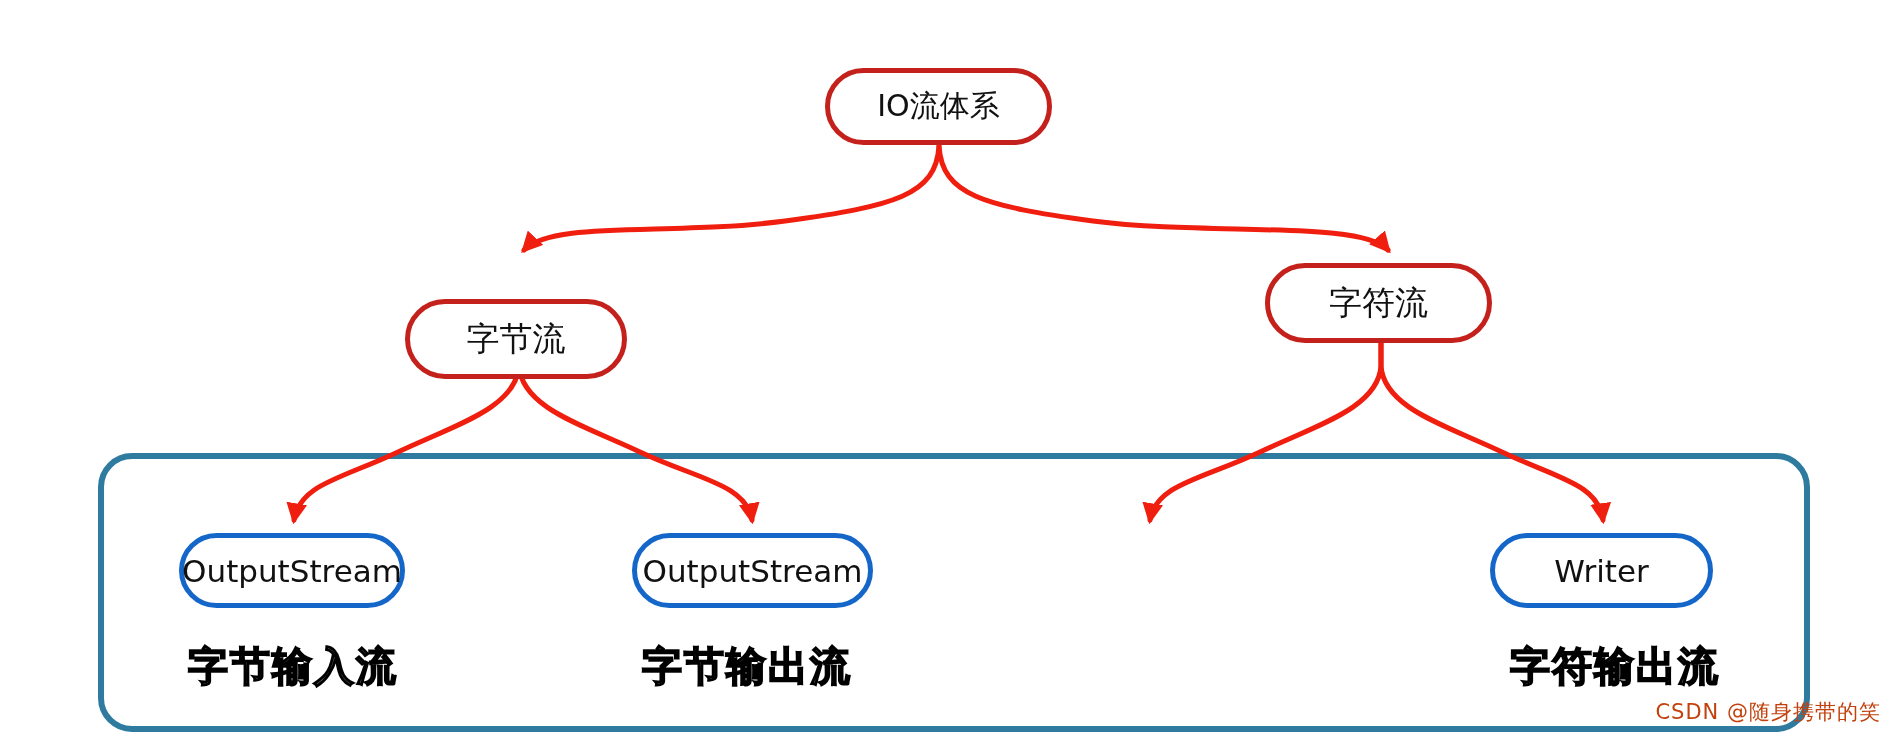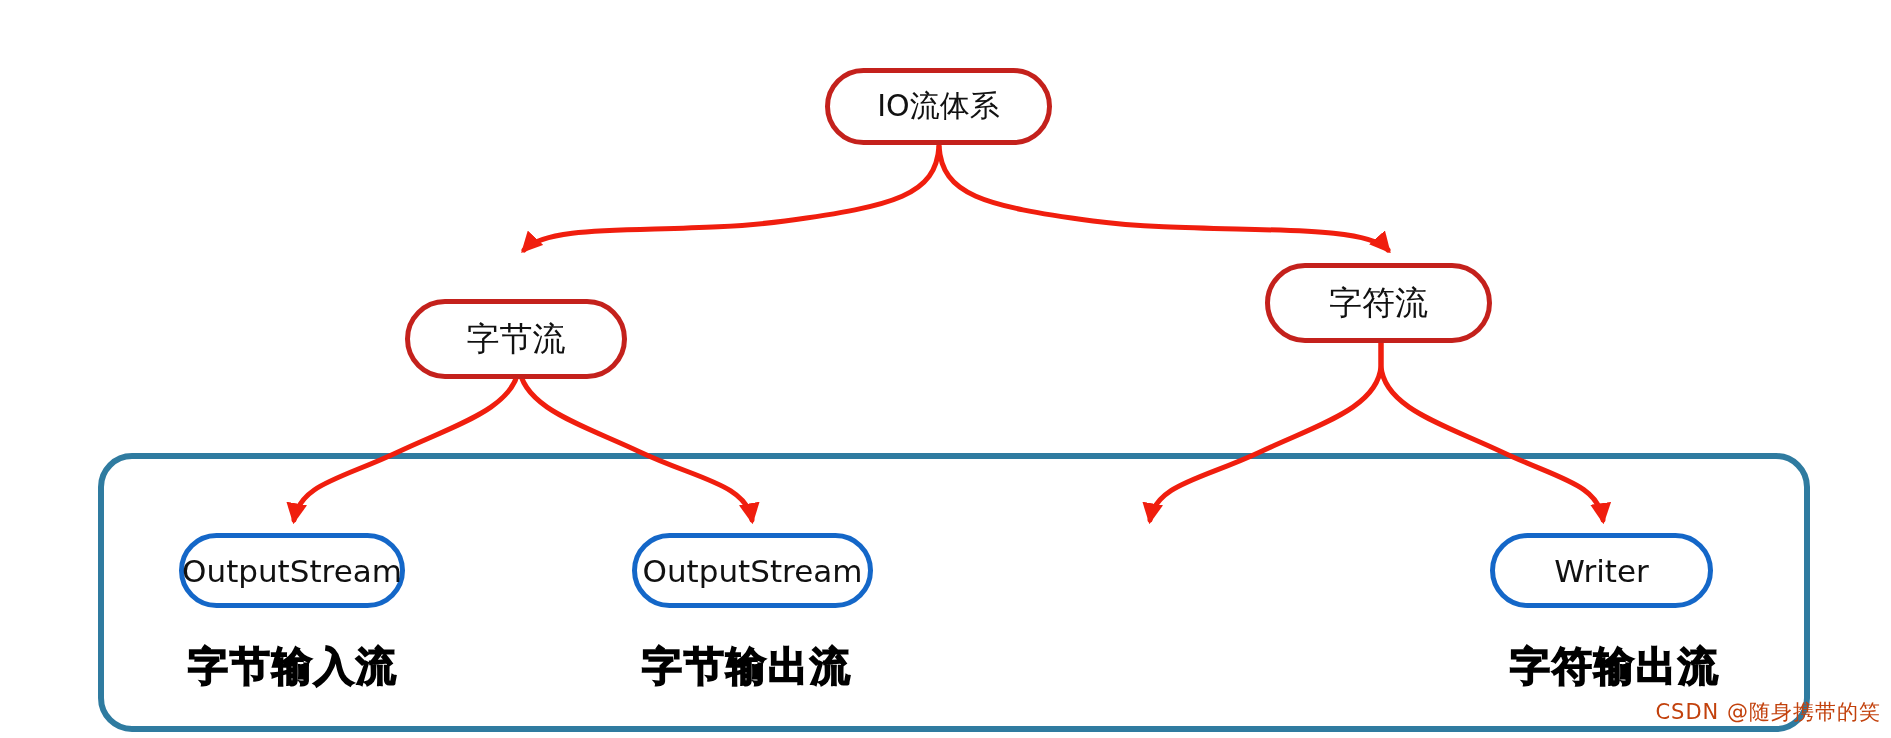--- a/index.html
+++ b/index.html
@@ -61,21 +61,21 @@
   .node-output { left: 632px;  top: 533px; width: 241px; height: 75px; font-size: 31px; }
   .node-reader { left: 1037px; top: 533px; width: 228px; height: 75px; font-size: 31px; }
   .node-writer { left: 1490px; top: 533px; width: 223px; height: 75px; font-size: 31px; }
   .caption {
     position: absolute;
     top: 643px;
     transform: translateX(-50%);
     font-weight: 900;
     font-size: 40px;
     line-height: 46px;
-    color: #000000;
+    color: #737373;
     letter-spacing: 2px;
     -webkit-text-stroke: 1.6px #000000;
     white-space: nowrap;
     z-index: 3;
   }
   .caption-1 { left: 293px; }
   .caption-2 { left: 747px; }
   .caption-3 { left: 1148px; }
   .caption-4 { left: 1615px; }
   .watermark {

